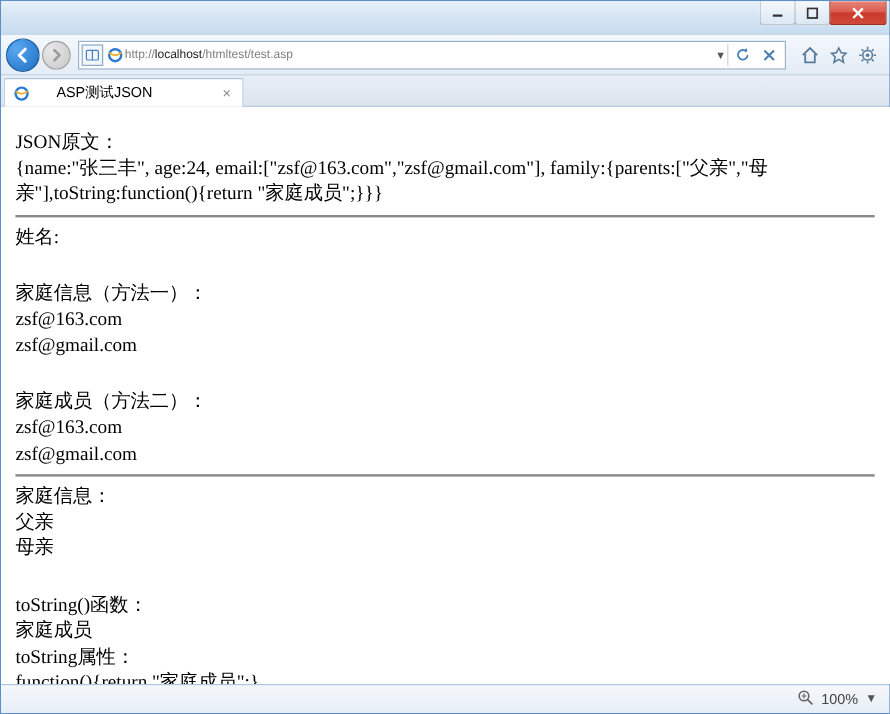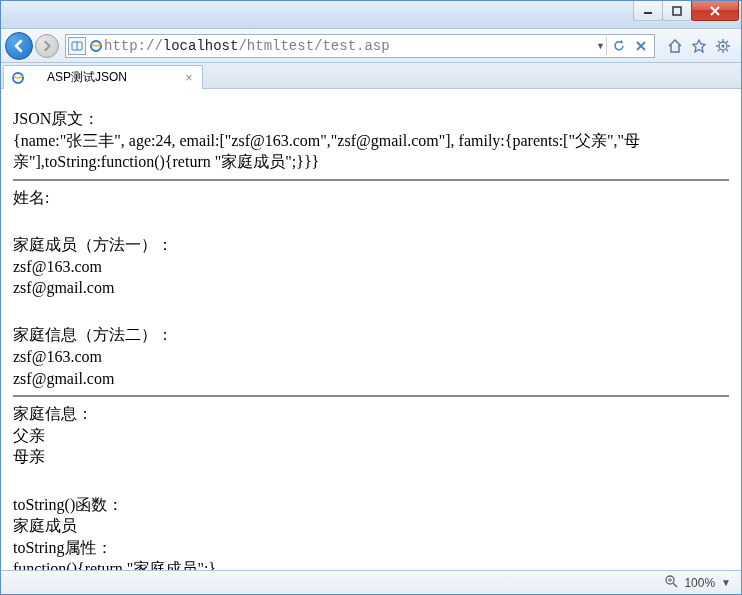--- a/index.html
+++ b/index.html
@@ -103,23 +103,23 @@
 }
 .ie-glyph {
   width: 16px;
   height: 16px;
   display: inline-flex;
   align-items: center;
   justify-content: center;
 }
 .addr-text {
   flex: 1;
-  font-size: 14px;
+  font-size: 10px;
   color: #808080;
-  font-family: Liberation Mono, monospace;
+  font-family: Liberation Sans, sans-serif;
   white-space: nowrap;
   overflow: hidden;
 }
 .addr-text .host { color: #222; }
 .addr-btn {
   width: 22px;
   height: 20px;
   display: flex;
   align-items: center;
   justify-content: center;
@@ -309,27 +309,27 @@
     <div class="section">
       <div>JSON原文：</div>
       <div>{name:"张三丰", age:24, email:["zsf@163.com","zsf@gmail.com"], family:{parents:["父亲","母亲"],toString:function(){return "家庭成员";}}}</div>
     </div>
     <hr>
     <div class="section">
       <div>姓名:</div>
     </div>
     <br>
     <div class="section">
-      <div>家庭成员（方法一）：</div>
+      <div>家庭信息（方法一）：</div>
       <div>zsf@163.com</div>
       <div>zsf@gmail.com</div>
     </div>
     <br>
     <div class="section">
-      <div>家庭信息（方法二）：</div>
+      <div>家庭成员（方法二）：</div>
       <div>zsf@163.com</div>
       <div>zsf@gmail.com</div>
     </div>
     <hr>
     <div class="section">
       <div>家庭信息：</div>
       <div>父亲</div>
       <div>母亲</div>
     </div>
     <br>

